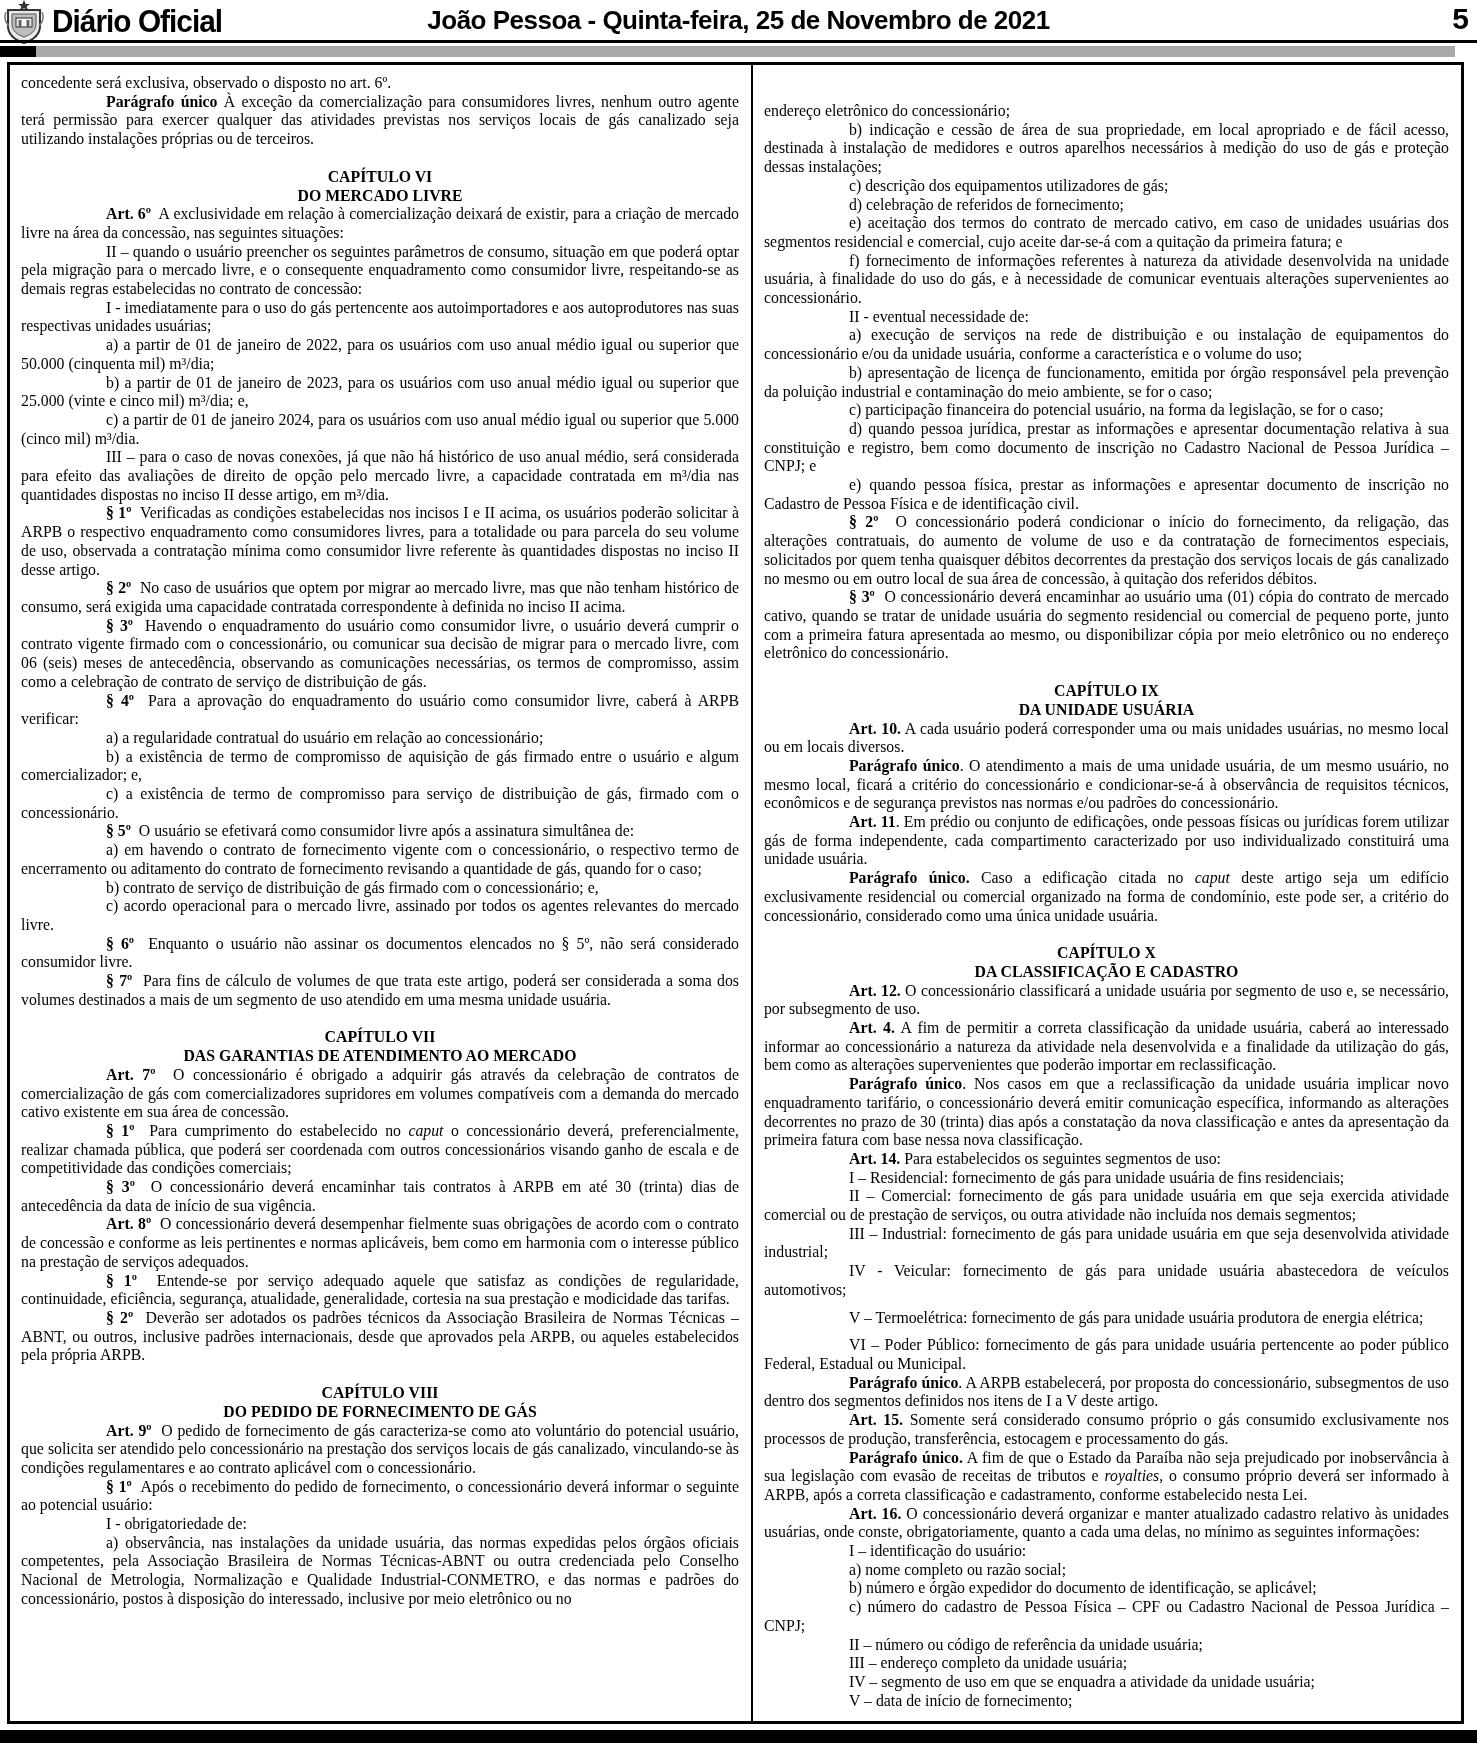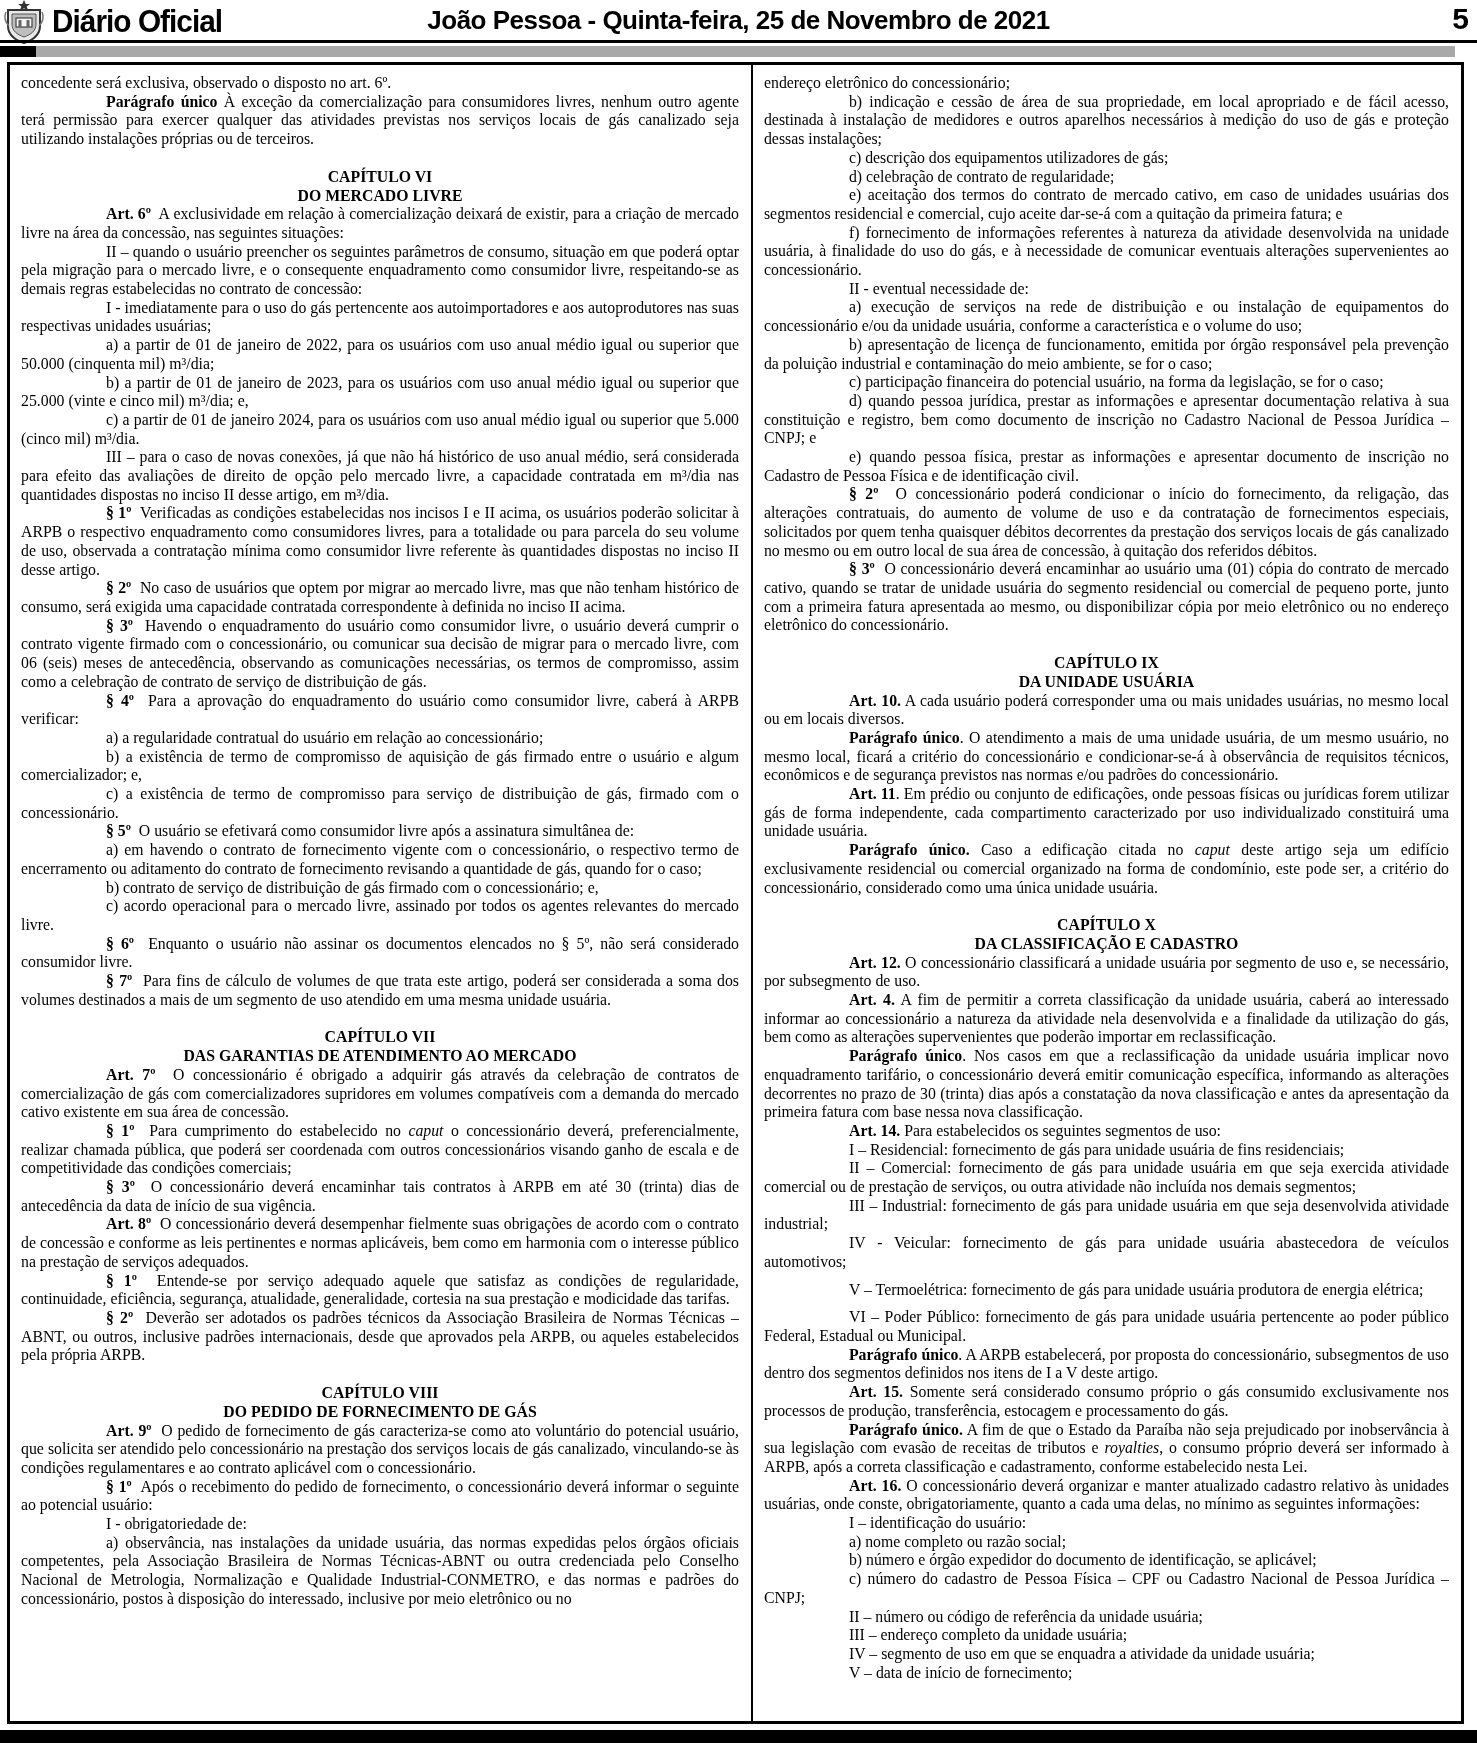--- a/index.html
+++ b/index.html
@@ -13,21 +13,21 @@
   .pageno{position:absolute;right:8px;top:2px;font-family:"Liberation Sans",sans-serif;font-weight:bold;font-size:30px;}
   .head-rule{position:absolute;top:40px;left:0;width:1477px;height:3px;background:#000;}
   .gray-bar{position:absolute;top:46px;left:0;width:1455px;height:11px;background:#a8a8a8;}
   .black-block{position:absolute;top:46px;left:0;width:36px;height:11px;background:#000;}
 
   
   .content-box{position:absolute;top:62px;left:7px;width:1457px;height:1662px;border:3px solid #000;box-sizing:border-box;overflow:hidden;background:#fff;}
   .columns{display:flex;height:100%;}
   .col{box-sizing:border-box;padding:9px 12px 0 11px;overflow:hidden;}
   .col-left{width:742px;border-radius:26px;}
-  .col-right{width:709px;}
+  .col-right{width:709px;margin-top:28px;}
   .divider{width:2px;background:#000;flex:none;}
 
   
   .para{margin:0;font-size:15.8px;line-height:18.7px;text-align:justify;text-indent:85px;}
   .para.noindent{text-indent:0;}
   .para.sb{margin-top:9px;}
   .b{font-weight:bold;}
   .i{font-style:italic;}
   .chapter{margin-top:19px;text-align:center;font-weight:bold;font-size:15.8px;line-height:18.7px;}
 
@@ -107,21 +107,21 @@
         <p class="para"><span class="b">Art. 9º</span><span>&nbsp; O pedido de fornecimento de gás caracteriza-se como ato voluntário do potencial usuário, que solicita ser atendido pelo concessionário na prestação dos serviços locais de gás canalizado, vinculando-se às condições regulamentares e ao contrato aplicável com o concessionário.</span></p>
         <p class="para"><span class="b">§ 1º</span><span>&nbsp; Após o recebimento do pedido de fornecimento, o concessionário deverá informar o seguinte ao potencial usuário:</span></p>
         <p class="para"><span>I - obrigatoriedade de:</span></p>
         <p class="para"><span>a) observância, nas instalações da unidade usuária, das normas expedidas pelos órgãos oficiais competentes, pela Associação Brasileira de Normas Técnicas-ABNT ou outra credenciada pelo Conselho Nacional de Metrologia, Normalização e Qualidade Industrial-CONMETRO, e das normas e padrões do concessionário, postos à disposição do interessado, inclusive por meio eletrônico ou no</span></p>
       </div>
     <div class="divider"></div>
     <div class="col col-right" id="col-right">
         <p class="para noindent"><span>endereço eletrônico do concessionário;</span></p>
         <p class="para"><span>b) indicação e cessão de área de sua propriedade, em local apropriado e de fácil acesso, destinada à instalação de medidores e outros aparelhos necessários à medição do uso de gás e proteção dessas instalações;</span></p>
         <p class="para"><span>c) descrição dos equipamentos utilizadores de gás;</span></p>
-        <p class="para"><span>d) celebração de contrato de regularidade;</span></p>
+        <p class="para"><span>d) celebração de referidos de fornecimento;</span></p>
         <p class="para"><span>e) aceitação dos termos do contrato de mercado cativo, em caso de unidades usuárias dos segmentos residencial e comercial, cujo aceite dar-se-á com a quitação da primeira fatura; e</span></p>
         <p class="para"><span>f) fornecimento de informações referentes à natureza da atividade desenvolvida na unidade usuária, à finalidade do uso do gás, e à necessidade de comunicar eventuais alterações supervenientes ao concessionário.</span></p>
         <p class="para"><span>II - eventual necessidade de:</span></p>
         <p class="para"><span>a) execução de serviços na rede de distribuição e ou instalação de equipamentos do concessionário e/ou da unidade usuária, conforme a característica e o volume do uso;</span></p>
         <p class="para"><span>b) apresentação de licença de funcionamento, emitida por órgão responsável pela prevenção da poluição industrial e contaminação do meio ambiente, se for o caso;</span></p>
         <p class="para"><span>c) participação financeira do potencial usuário, na forma da legislação, se for o caso;</span></p>
         <p class="para"><span>d) quando pessoa jurídica, prestar as informações e apresentar documentação relativa à sua constituição e registro, bem como documento de inscrição no Cadastro Nacional de Pessoa Jurídica – CNPJ; e</span></p>
         <p class="para"><span>e) quando pessoa física, prestar as informações e apresentar documento de inscrição no Cadastro de Pessoa Física e de identificação civil.</span></p>
         <p class="para"><span class="b">§ 2º</span><span>&nbsp; O concessionário poderá condicionar o início do fornecimento, da religação, das alterações contratuais, do aumento de volume de uso e da contratação de fornecimentos especiais, solicitados por quem tenha quaisquer débitos decorrentes da prestação dos serviços locais de gás canalizado no mesmo ou em outro local de sua área de concessão, à quitação dos referidos débitos.</span></p>
         <p class="para"><span class="b">§ 3º</span><span>&nbsp; O concessionário deverá encaminhar ao usuário uma (01) cópia do contrato de mercado cativo, quando se tratar de unidade usuária do segmento residencial ou comercial de pequeno porte, junto com a primeira fatura apresentada ao mesmo, ou disponibilizar cópia por meio eletrônico ou no endereço eletrônico do concessionário.</span></p>

